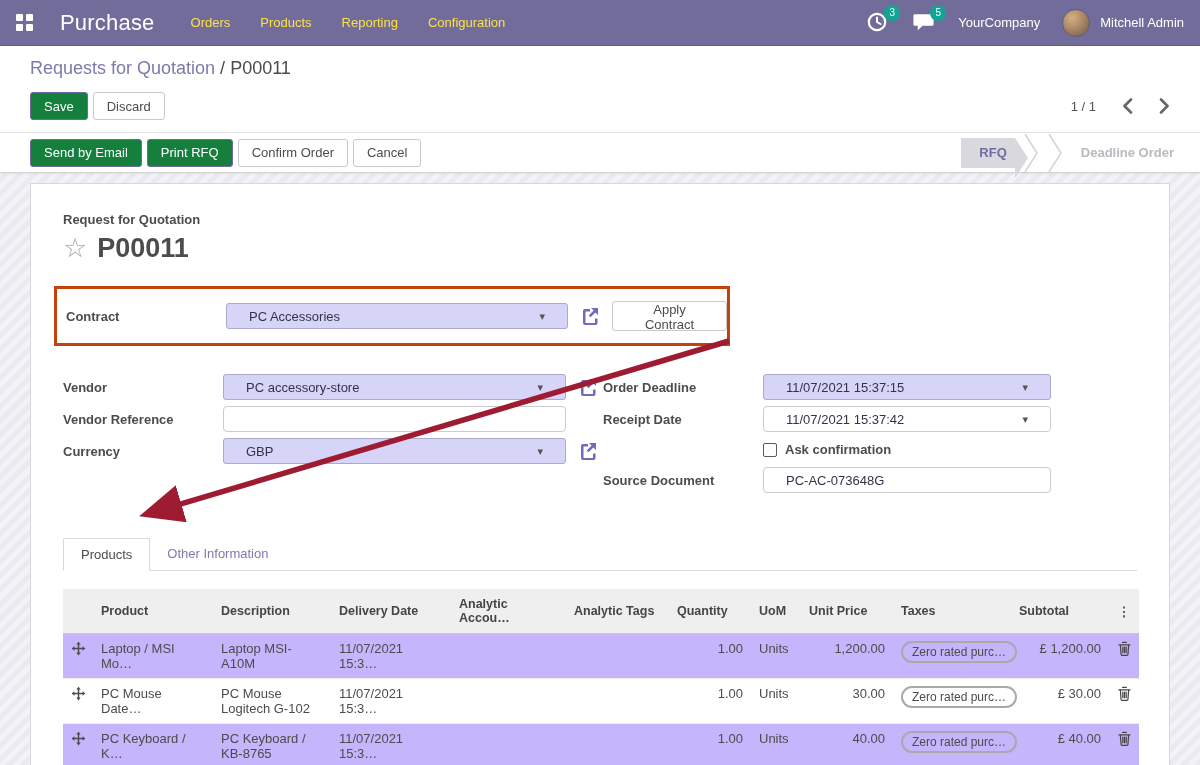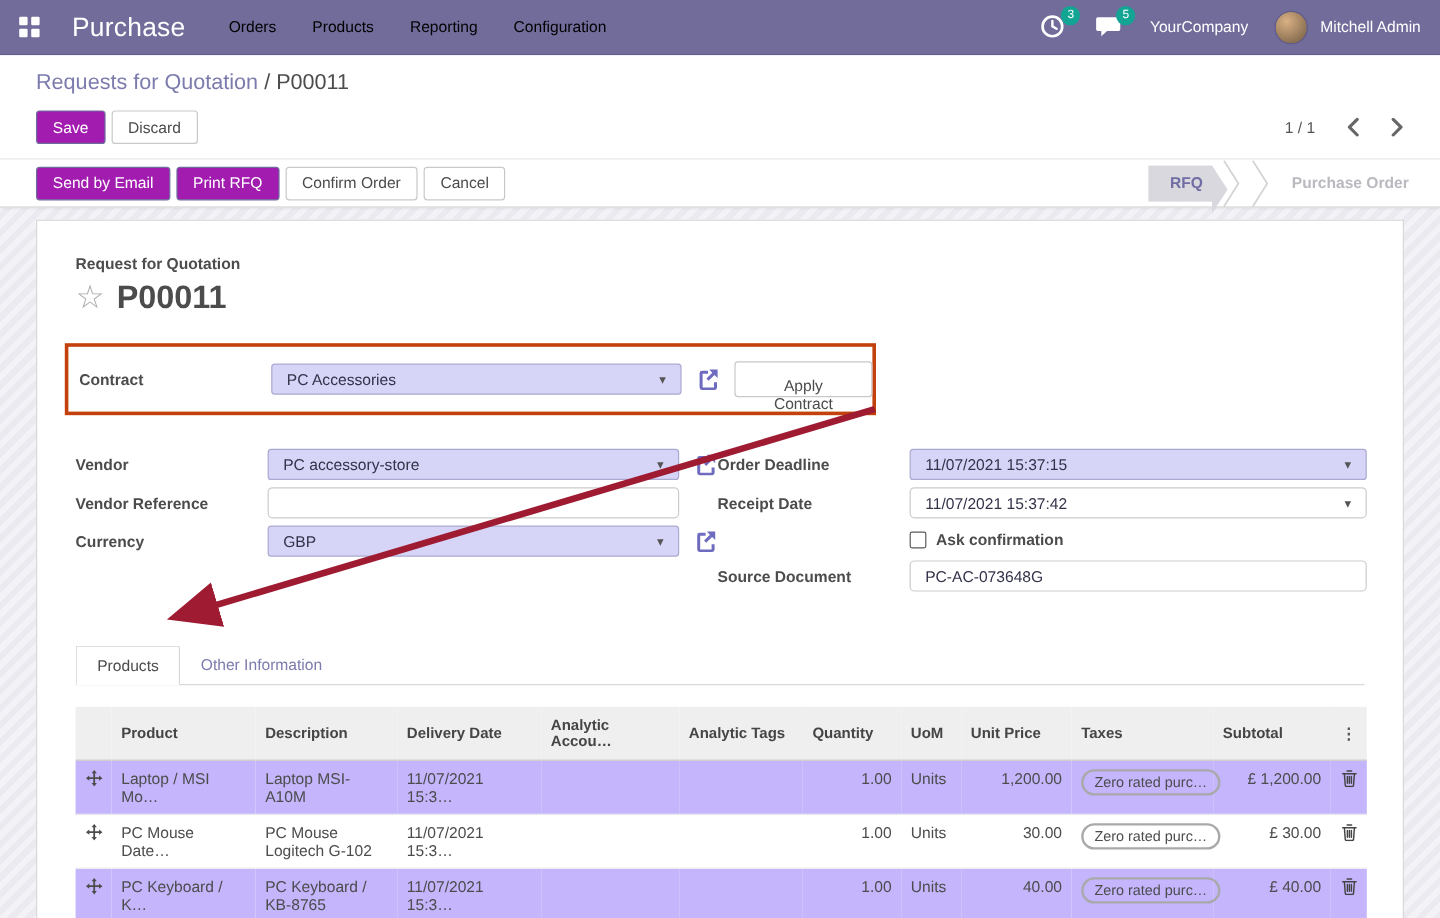--- a/index.html
+++ b/index.html
@@ -13,21 +13,21 @@
   
   .navbar {
     height:46px; background:#726C9B; border-bottom:1px solid #615c8c;
     display:flex; align-items:center; color:#fff; padding:0 16px;
   }
   .apps-btn { width:30px; display:flex; align-items:center; cursor:pointer; }
   .grid-icon { display:grid; grid-template-columns:7px 7px; grid-gap:3px; }
   .grid-icon span { width:7px; height:7px; background:#fff; border-radius:1px; }
   .brand { font-size:22px; margin:0 36px 0 14px; letter-spacing:.2px; }
   .nav-menu { display:flex; gap:30px; }
-  .nav-menu .menu-item { color:#000000; font-size:13px; cursor:pointer; }
+  .nav-menu .menu-item { color:#fde047; font-size:13px; cursor:pointer; }
   .nav-right { margin-left:auto; display:flex; align-items:center; gap:22px; }
   .systray-icon { position:relative; width:24px; height:24px; cursor:pointer; }
   .badge {
     position:absolute; top:-6px; right:-10px; background:#12A594; color:#fff;
     border-radius:50%; width:16px; height:16px; font-size:10px;
     display:flex; align-items:center; justify-content:center;
   }
   .company-name,.user-name { font-size:13px; color:#fff; cursor:pointer; }
   .avatar {
     width:28px; height:28px; border-radius:50%;
@@ -39,21 +39,21 @@
   .control-panel { background:#fff; padding:12px 30px 0 30px; }
   .breadcrumb { font-size:18px; }
   .breadcrumb .bc-link { color:#7C7BAD; cursor:pointer; }
   .breadcrumb .bc-current { color:#4c4c4c; }
   .cp-buttons { display:flex; align-items:center; margin:13px 0 12px 0; }
   .btn {
     font-size:13px; height:28px; padding:0 13px; border-radius:3px;
     border:1px solid #c9c9c9; background:#fff; color:#4c4c4c; cursor:pointer;
     font-family:"Liberation Sans",sans-serif;
   }
-  .btn.primary { background:#a21caf; border-color:#6e6b9d; color:#fff; }
+  .btn.primary { background:#15803d; border-color:#6e6b9d; color:#fff; }
   .btn + .btn { margin-left:5px; }
   .pager { margin-left:auto; display:flex; align-items:center; gap:26px; color:#555; }
   .pager-arrows { display:flex; gap:26px; }
   .pager svg { cursor:pointer; }
   .cp-sep { border-bottom:1px solid #e5e5e5; margin:0 -30px; }
 
   
   .action-bar {
     background:#fff; height:40px; display:flex; align-items:center;
     padding:0 0 0 30px; border-bottom:1px solid #d4d4d4;
@@ -79,35 +79,35 @@
   }
   .sub-title { font-weight:bold; font-size:13px; }
   .title-row { display:flex; align-items:center; gap:10px; margin-top:6px; }
   .star { font-size:27px; color:#a9a9a9; line-height:1; cursor:pointer; }
   .record-title { font-size:27px; font-weight:bold; color:#4c4c4c; }
 
   .field-row { display:flex; align-items:center; margin-bottom:6px; }
   .field-label { width:160px; font-weight:bold; font-size:13px; flex:0 0 160px; }
   .m2o, .inp {
     height:26px; display:flex; align-items:center; justify-content:space-between;
-    padding:0 12px; font-size:13px; border-radius:3px;
+    padding:0 22px; font-size:13px; border-radius:3px;
   }
   .m2o { background:#D6D4F7; border:1px solid #aba9d0; color:#33334a; cursor:pointer; }
   .inp { background:#fff; border:1px solid #ccc; border-radius:4px; color:#33334a; }
   .w-left { width:343px; }
-  .w-right { width:381px;gap:32px; }
+  .w-right { width:288px;gap:32px; }
   .caret { color:#555; font-size:11px; margin-left:8px; }
   .ext-link { margin-left:12px; display:flex; cursor:pointer; }
 
   .highlight-box {
     border:3px solid #c2410c; margin-left:-9px; width:676px;
     padding:12px 0 12px 9px; margin-top:22px; margin-bottom:28px;
     display:flex; align-items:center;
   }
-  .apply-btn { margin-left:12px; height:30px; padding:12px 14px; }
+  .apply-btn { margin-left:12px; height:30px; padding:0 14px; }
 
   .form-grid { display:flex; }
   .col-left { width:540px; }
   .col-right { flex:1; }
   .checkbox-row { display:flex; align-items:center; margin:10px 0 10px 160px; gap:8px; }
   .checkbox { width:14px; height:14px; border:1.5px solid #5a5a5a; border-radius:2px; background:#fff; cursor:pointer; }
   .cb-label { font-weight:bold; font-size:13px; }
 
   
   .tabs { display:flex; margin-top:38px; border-bottom:1px solid #d8d8d8; }
@@ -208,21 +208,21 @@
   <button class="btn">Confirm Order</button>
   <button class="btn">Cancel</button>
   <div class="statusbar">
     <div class="status-step active">RFQ</div>
     <svg class="status-chev" width="16" height="40" viewBox="0 0 16 40">
         <path d="M2 1 L14 20 L2 39" stroke="#d4d4d4" stroke-width="1.5" fill="none"></path>
       </svg>
     <svg class="status-chev" width="16" height="40" viewBox="0 0 16 40">
         <path d="M2 1 L14 20 L2 39" stroke="#d4d4d4" stroke-width="1.5" fill="none"></path>
       </svg>
-    <div class="status-step" style="padding-right:26px;">Purchase Order</div>
+    <div class="status-step" style="padding-right:26px;">Deadline Order</div>
   </div>
 </div>
 
 <div class="content">
   <div class="sheet">
 
     <div class="sub-title">Request for Quotation</div>
     <div class="title-row">
       <span class="star">☆</span>
       <span class="record-title">P00011</span>

